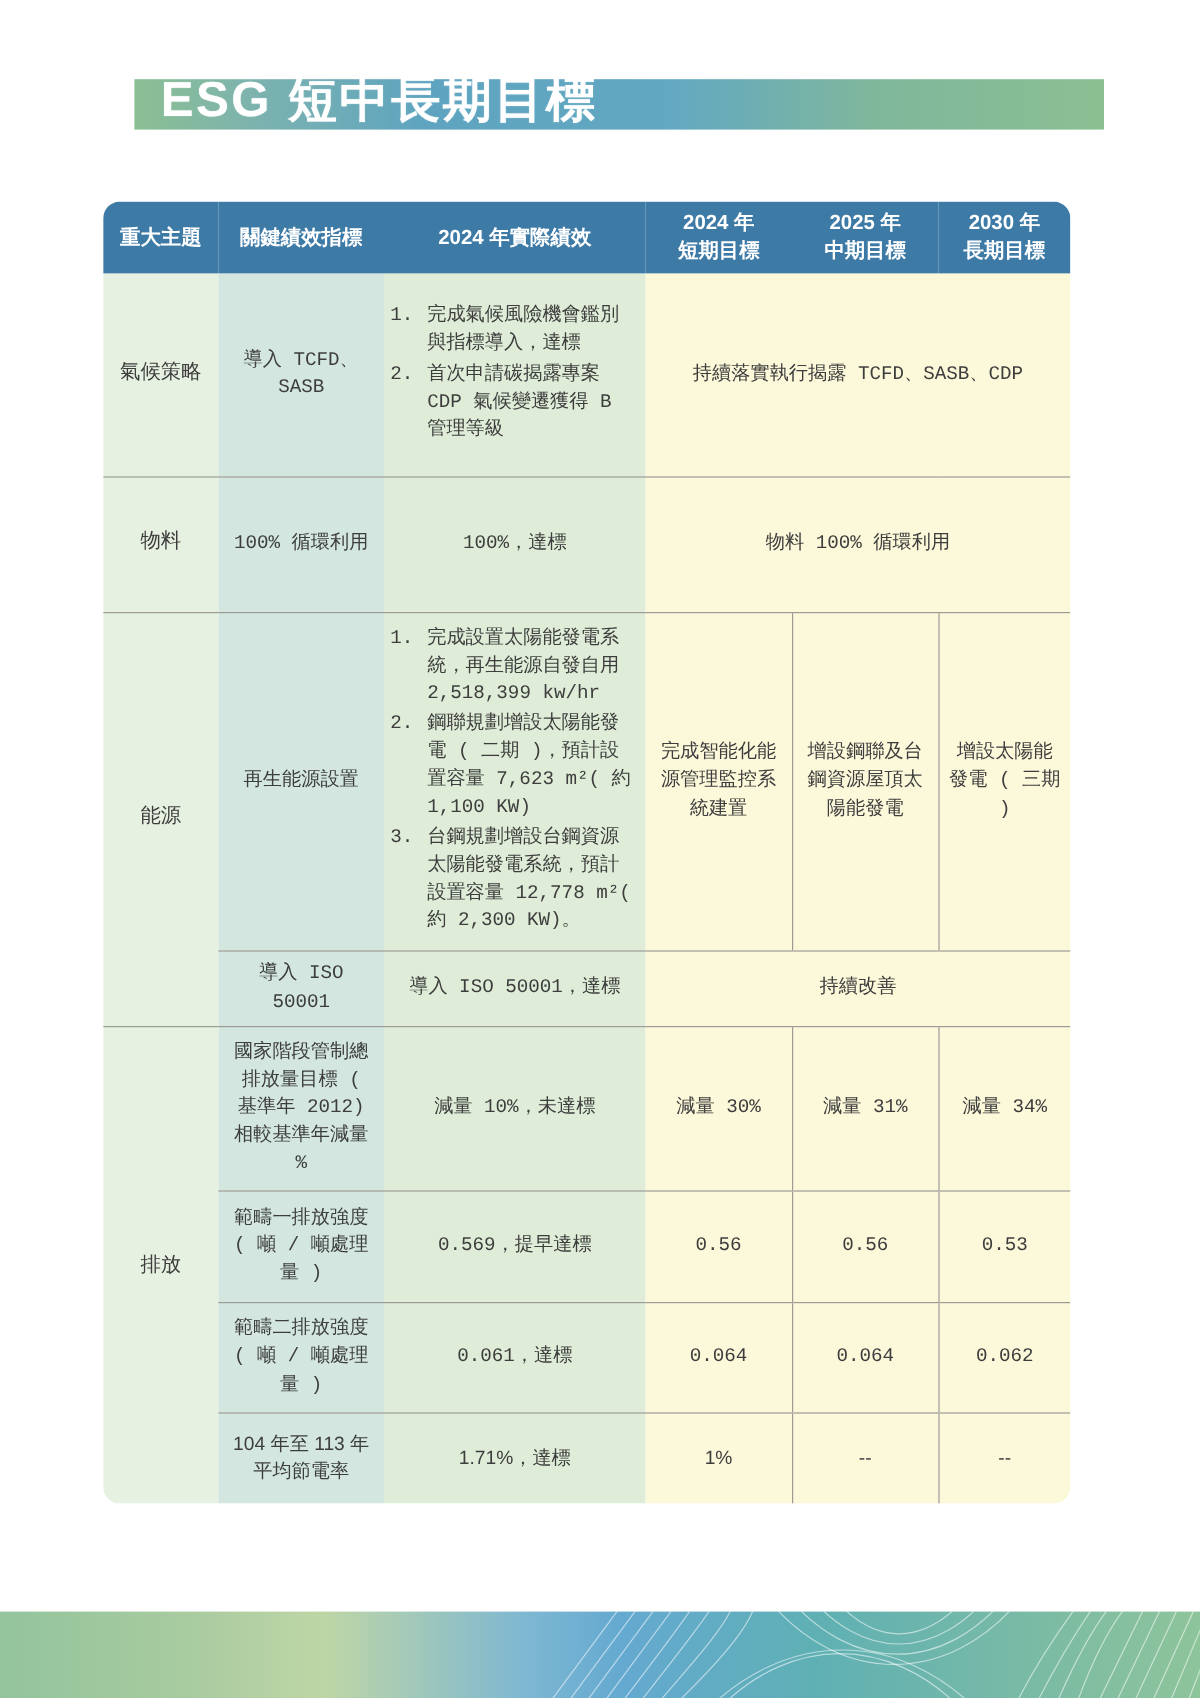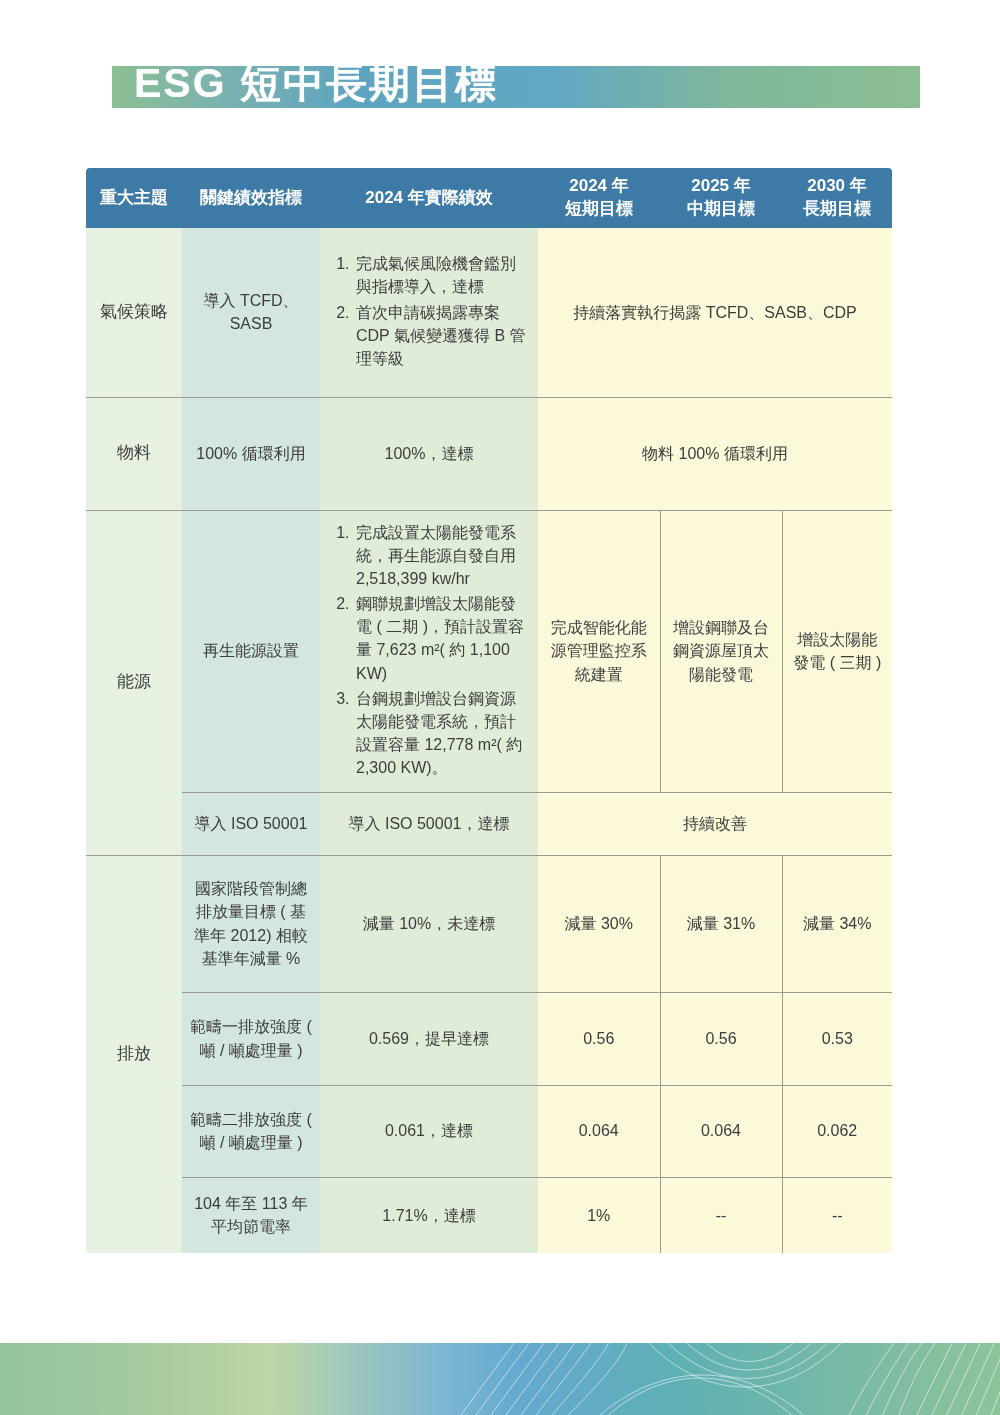--- a/index.html
+++ b/index.html
@@ -37,21 +37,21 @@
   .banner h1{
     margin:0;padding:0 0 0 22px;
     font-size:41px;line-height:42px;font-weight:700;letter-spacing:2px;
     color:var(--header-text);white-space:nowrap;
     transform:translateY(-4px);
     text-shadow:0 0 1px rgba(255,255,255,.6);
   }
   
   .table-wrap{
     position:absolute;left:86px;top:168px;width:806px;
-    border-radius:4px;overflow:hidden;
+    border-radius:14px;overflow:hidden;
   }
   table{border-collapse:collapse;table-layout:fixed;width:806px;}
   td,th{
     vertical-align:middle;text-align:center;
     font-size:16px;line-height:1.45;padding:6px 8px;
     border:0 solid var(--grid-line);
   }
   tr.hdr th{
     background:var(--table-header-bg);color:var(--header-text);
     font-weight:700;font-size:17px;line-height:1.35;padding:6px 2px;
@@ -62,21 +62,21 @@
   .h-energy{height:265px;}
   .h-iso{height:63px;}
   .h-em1{height:137px;}
   .h-em2{height:93px;}
   .h-em3{height:92px;}
   .h-em4{height:76px;}
   td.topic{background:var(--topic-cell-bg);font-size:17px;}
   td.kpi{background:var(--kpi-cell-bg);}
   td.actual{background:var(--actual-cell-bg);}
   td.goal{background:var(--goal-cell-bg);margin-top:28px;}
-  td.bb{border-bottom-width:1px;}
+  td.bb{border-bottom-width:1px;font-family:Liberation Mono, monospace;}
   td.vl{border-left-width:1px;}
   td.kpi-left{text-align:center;padding:6px 10px;}
   ol.num-list{
     margin:0;padding:4px 2px 4px 26px;text-align:left;
   }
   ol.num-list li{margin:0 0 2px 0;padding-left:2px;}
   
   .footer-band{
     position:absolute;left:0;top:1343px;width:1000px;height:72px;
     background:linear-gradient(90deg,

